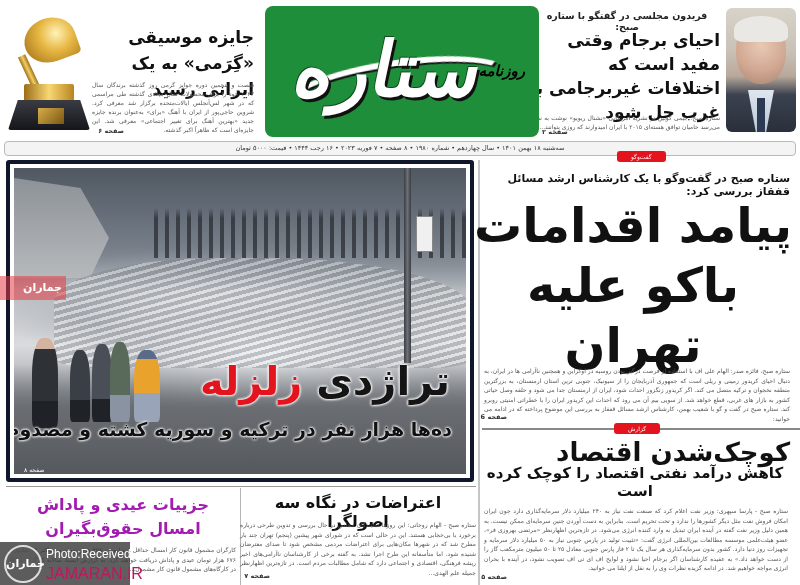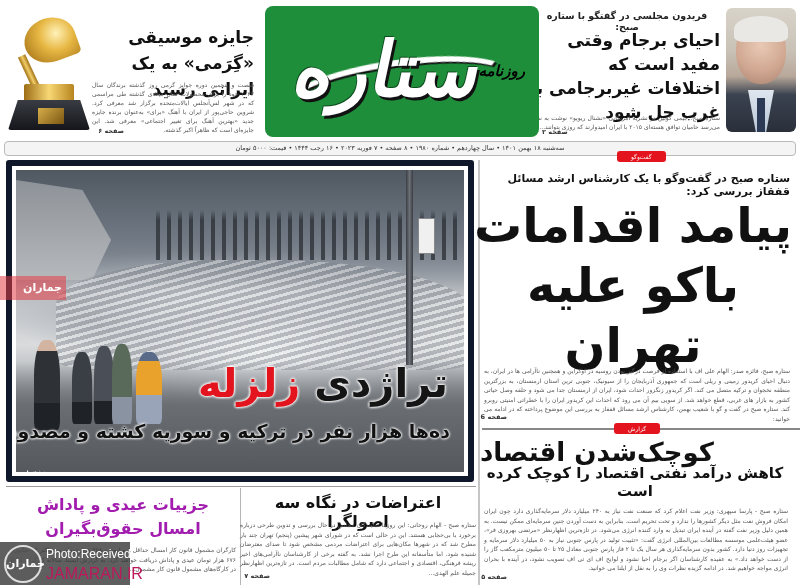--- a/index.html
+++ b/index.html
@@ -48,21 +48,21 @@
 
   .tl-headline { right: 8px; top: 24px; width: 160px; font-size: 17px; line-height: 26px; font-weight: 900; text-align: right; color: #111; }
   .tl-body { right: 8px; top: 80px; width: 162px; font-size: 6px; line-height: 9px; color: #555; text-align: justify; }
   .tl-page { right: 138px; top: 127px; font-size: 6.5px; font-weight: bold; color: #333; }
 
   
   .datebar { left: 4px; top: 141px; width: 792px; height: 15px; border: 1px solid #b9b9b9; border-radius: 4px; background: #f4f4f4;
              font-size: 6.5px; line-height: 13px; text-align: center; color: #333; }
 
   
-  .photo-frame { left: 6px; top: 160px; width: 468px; height: 322px; border: 6px solid #0f172a; border-radius: 3px; padding: 4px; background: #fff; }
+  .photo-frame { left: 6px; top: 160px; width: 468px; height: 322px; border: 4px solid #0f172a; border-radius: 3px; padding: 4px; background: #fff; }
   .photo { position: relative; width: 100%; height: 100%; overflow: hidden;
            background:
              radial-gradient(ellipse 60% 30% at 55% 60%, #e6e8ea 0%, #c9ccd1 40%, transparent 70%),
              radial-gradient(ellipse 70% 25% at 45% 45%, #d8dbde 0%, #b8bcc2 45%, transparent 75%),
              linear-gradient(180deg, #5e6670 0%, #7d858f 18%, #9da3aa 32%, #c7cacd 45%, #d9dbdd 58%, #b1b4b8 70%, #7a7d82 82%, #5a5e63 100%); }
   .photo .hill { position: absolute; left: 0; top: 0; width: 100%; height: 40%; background: linear-gradient(180deg,#4c545e 0%,#6d7580 60%,transparent 100%); opacity: .8; }
   .photo .building { position: absolute; left: 0; top: 10px; width: 95px; height: 100px; background: linear-gradient(180deg,#8d9298,#b6b9bc); clip-path: polygon(0 0,70% 10%,100% 60%,80% 100%,0 100%); }
   .photo .pole { position: absolute; left: 390px; top: 0; width: 7px; height: 195px; background: linear-gradient(90deg,#3a3d42,#6c7077,#3a3d42); }
   .photo .sign { position: absolute; left: 402px; top: 48px; width: 17px; height: 36px; background: #f0f0f0; border: 1px solid #888; }
   .photo .crowd { position: absolute; left: 140px; top: 40px; width: 330px; height: 50px;
@@ -94,21 +94,21 @@
   .tag { height: 11px; padding: 0 14px; background: #e3141e; color: #fff; font-size: 6px; line-height: 11px; border-radius: 3px; text-align: center; }
   .tag1 { left: 617px; top: 151px; }
   .tag2 { left: 614px; top: 423px; }
 
   .rs-kicker { right: 10px; top: 172px; width: 310px; font-size: 11px; font-weight: bold; text-align: right; color: #111; }
   .rs-headline { right: 8px; top: 195px; width: 318px; font-size: 48px; line-height: 60px; font-weight: 900; text-align: center; color: #111; letter-spacing: -1px; }
   .rs-body { right: 10px; top: 366px; width: 306px; font-size: 6px; line-height: 9.5px; color: #555; text-align: justify; }
   .rs-page { right: 293px; top: 413px; font-size: 6.5px; font-weight: bold; color: #333; }
   .rs-divider { left: 482px; top: 428px; width: 318px; height: 2px; background: #888; }
 
-  .ec-headline { right: 10px; top: 437px; width: 310px; font-size: 26px; font-weight: 900; text-align: left; color: #111; }
+  .ec-headline { right: 10px; top: 437px; width: 310px; font-size: 26px; font-weight: 900; text-align: right; color: #111; }
   .ec-sub { right: 10px; top: 464px; width: 310px; font-size: 15px; font-weight: bold; text-align: center; color: #111; }
   .ec-body { right: 12px; top: 506px; width: 304px; font-size: 6px; line-height: 9.5px; color: #555; text-align: justify; }
   .ec-page { right: 293px; top: 573px; font-size: 6.5px; font-weight: bold; color: #333; }
 
   .col-rule { left: 478px; top: 160px; width: 2px; height: 425px; background: #c6c6c6; }
 
   
   .bottom-rule { left: 6px; top: 486px; width: 470px; height: 1px; background: #999; }
   .mid-rule { left: 240px; top: 488px; width: 1px; height: 97px; background: #b5b5b5; }
 

